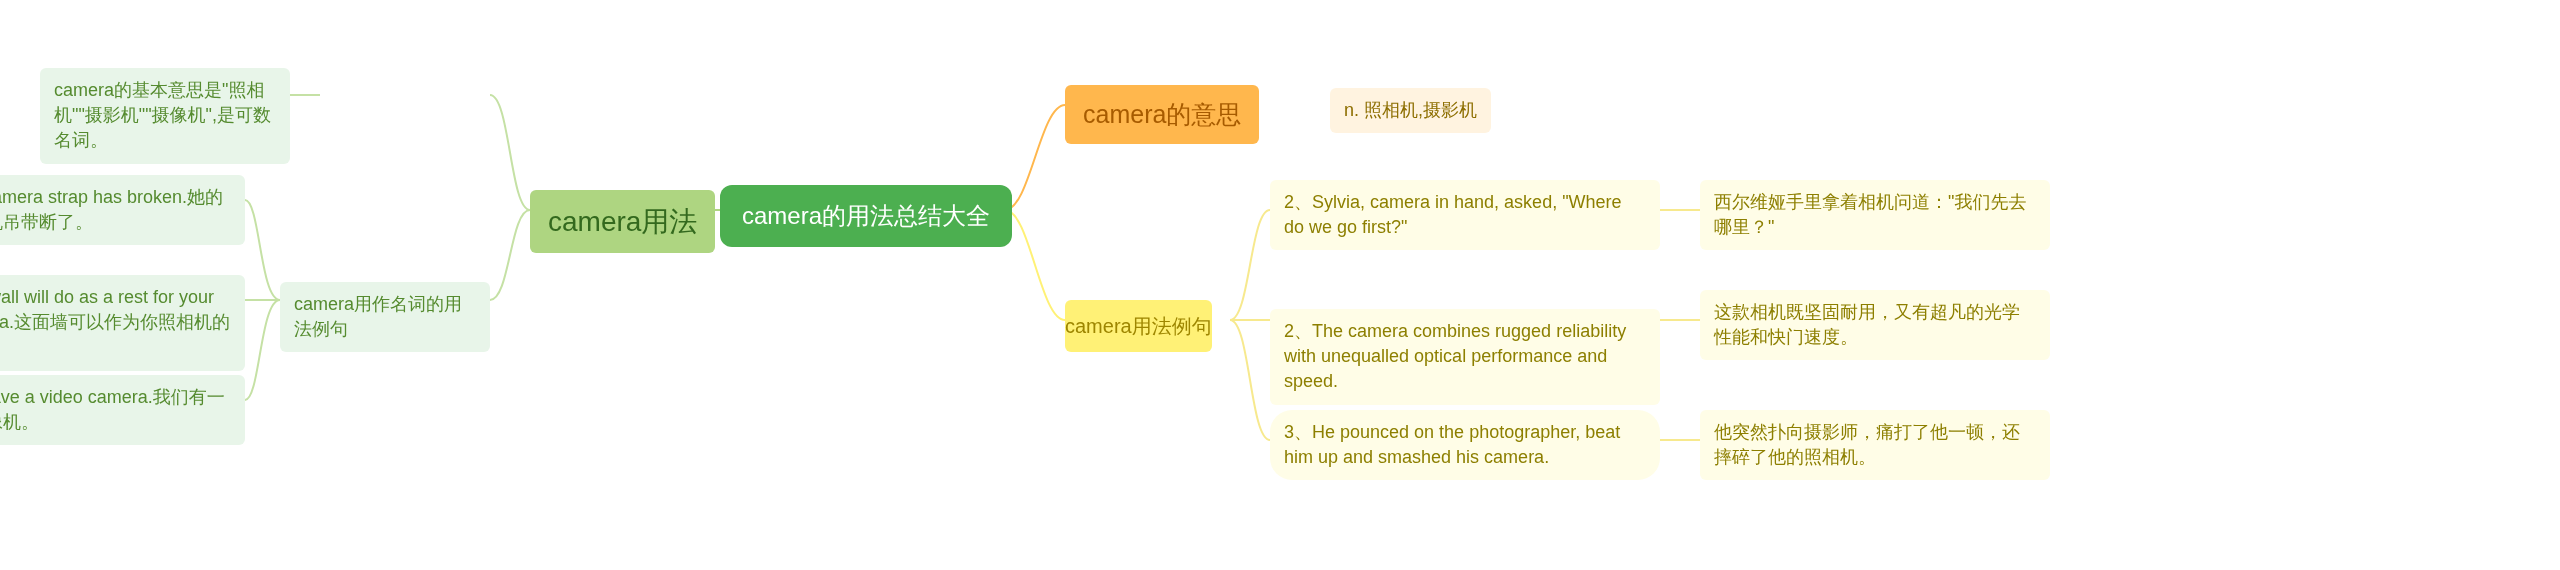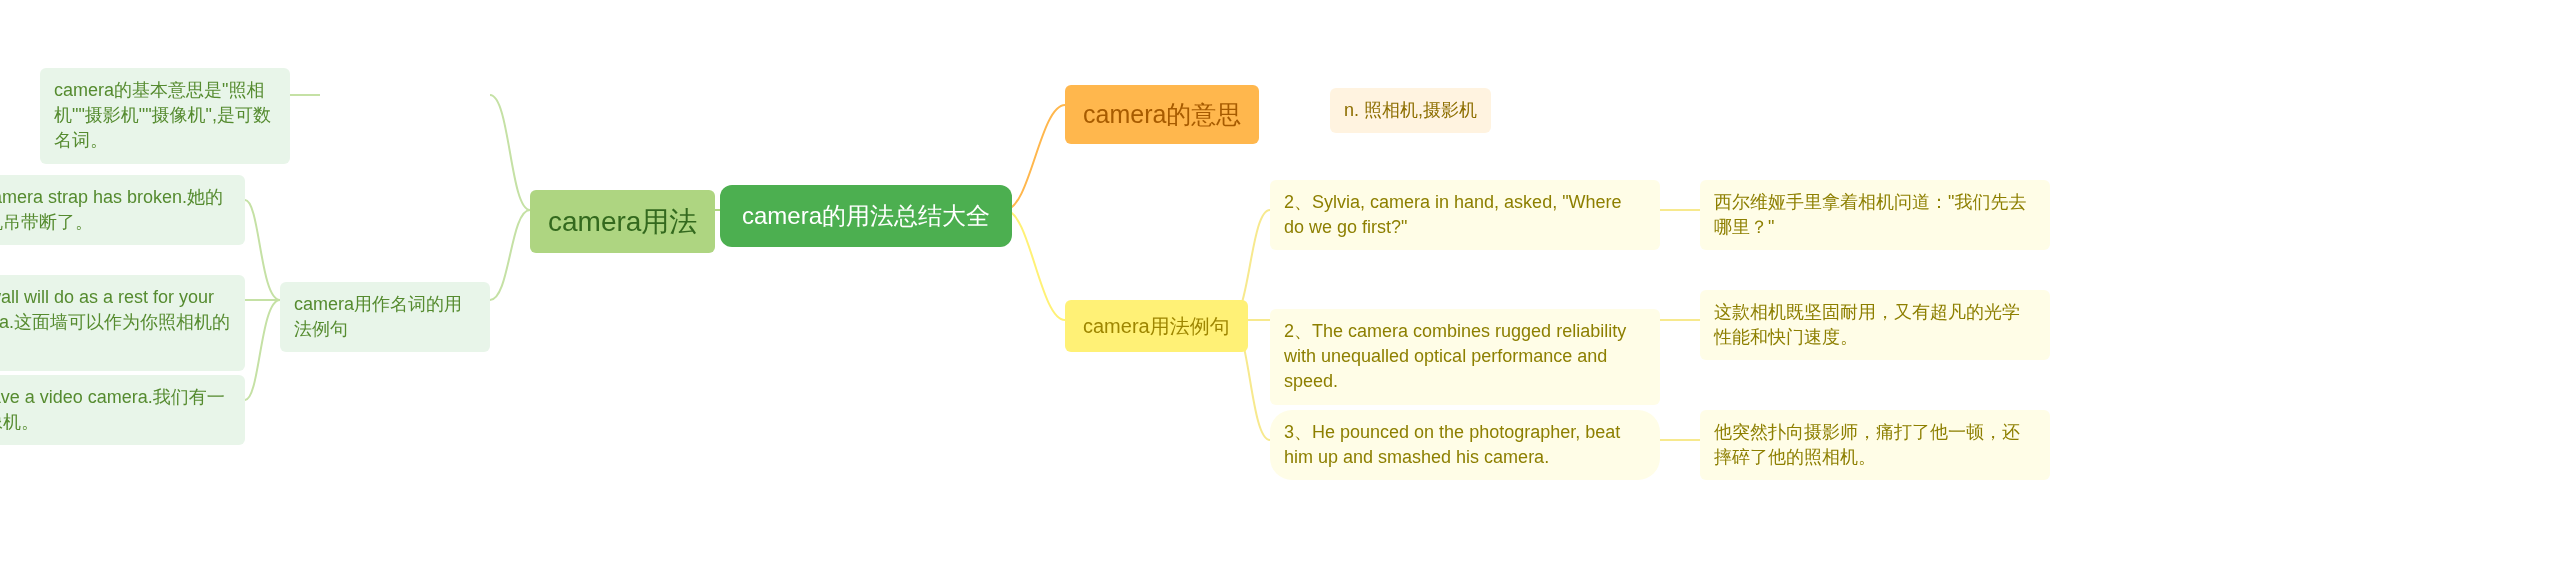--- a/index.html
+++ b/index.html
@@ -5,21 +5,21 @@
   * { box-sizing: border-box; margin: 0; padding: 0; }
   html, body { width: 2560px; height: 570px; background: #ffffff; font-family: "Microsoft YaHei", Arial, sans-serif; overflow: hidden; }
   .canvas { position: relative; width: 2560px; height: 570px; }
 
   .node { position: absolute; border-radius: 6px; padding: 10px 14px; font-size: 18px; line-height: 1.4; display: flex; align-items: center; }
   .node.center { background: #4caf50; color: #fff; font-size: 24px; padding: 14px 22px; border-radius: 12px; }
   .node.green-mid { background: #aed581; color: #33691e; font-size: 28px; padding: 12px 18px; }
   .node.green-light { background: #e8f5e9; color: #558b2f; }
   .node.orange { background: #ffb74d; color: #a75b00; font-size: 25px; padding: 12px 18px; }
   .node.orange-light { background: #fff3e0; color: #8d6e00; }
-  .node.yellow { background: #fff176; color: #9e8600; font-size: 20px; padding: 12px 18px; }
+  .node.yellow { background: #fff176; color: #9e8600; font-size: 20px; padding: 12px 0; }
   .node.yellow-light { background: #fffde7; color: #8d7f00; }
 
   svg.connectors { position: absolute; top: 0; left: 0; width: 2560px; height: 570px; pointer-events: none; }
   path { fill: none; stroke-width: 2; }
   .stroke-green { stroke: #aed581; }
   .stroke-green-light { stroke: #c5e1a5; }
   .stroke-orange { stroke: #ffb74d; }
   .stroke-yellow { stroke: #fff176; }
   .stroke-yellow-light { stroke: #f7e98e; }
 </style>

